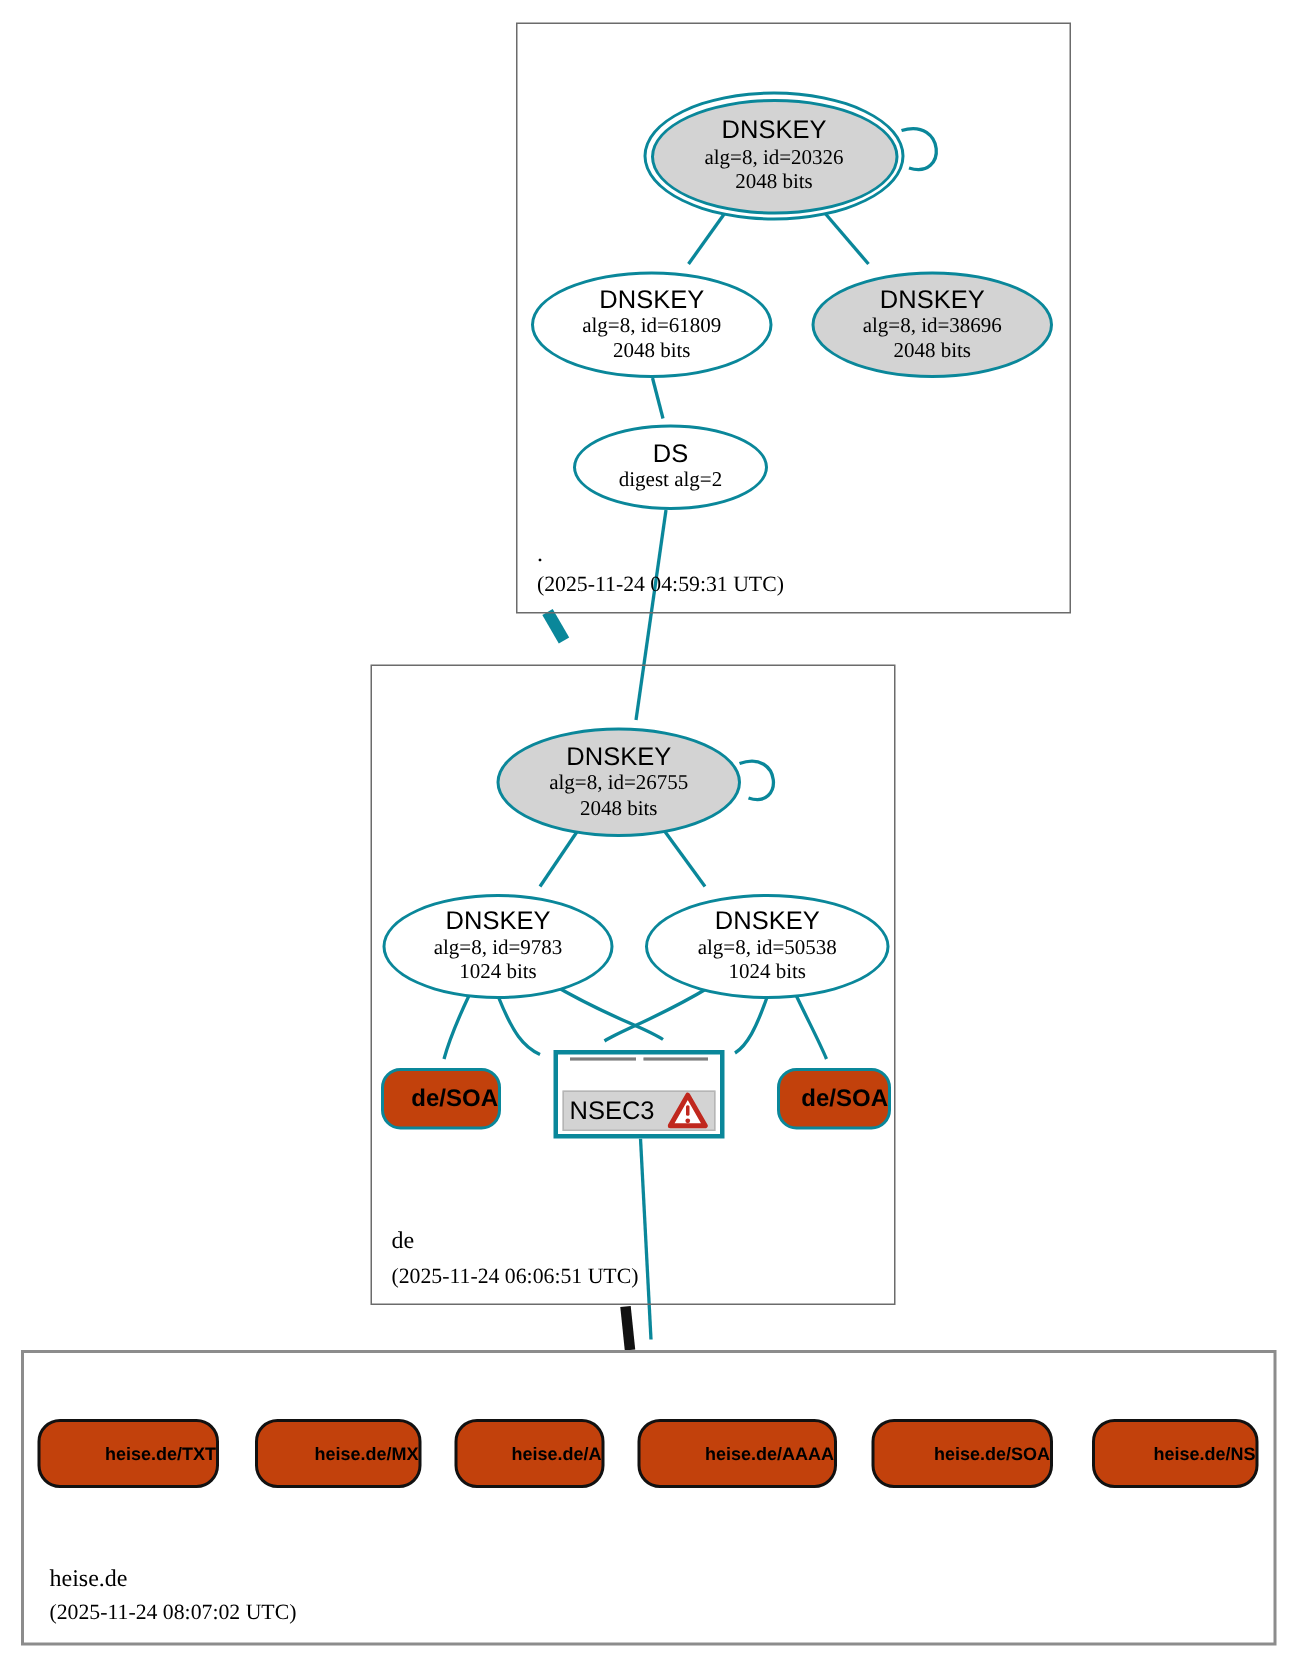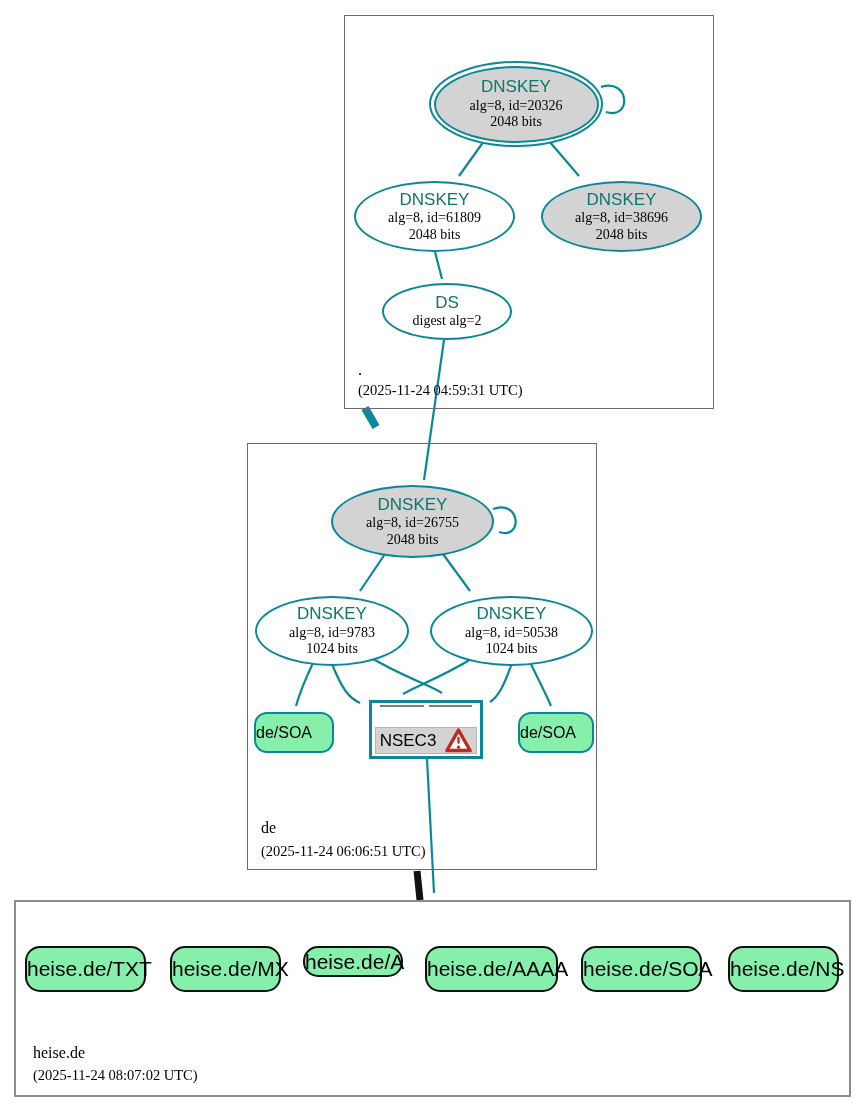--- a/index.html
+++ b/index.html
@@ -28,28 +28,28 @@
   .e-black{stroke:#111111;stroke-width:7px;}
 
   
   .ellipse{position:absolute;box-sizing:border-box;border:2.5px solid var(--teal);
            border-radius:50%;background:#ffffff;}
   .ellipse.gray{background:var(--nodegray);}
   .ellipse .ring{position:absolute;inset:2.5px;border:2.5px solid var(--teal);
                  border-radius:50%;background:var(--nodegray);}
   .etext{position:absolute;inset:0;display:flex;flex-direction:column;
          align-items:center;justify-content:center;line-height:1.18;z-index:2;}
-  .etitle{font-family:"Liberation Sans",sans-serif;font-size:17px;color:#0f766e;}
+  .etitle{font-family:"Liberation Sans",sans-serif;font-size:17px;color:#000000;}
   .esub{font-family:"Liberation Serif",serif;font-size:14px;color:#000;}
 
   
   .rrset{position:absolute;box-sizing:border-box;border:2.2px solid var(--teal);
-         border-radius:13px;background:#86efac;display:flex;align-items:center;
-         justify-content:flex-start;font-size:16px;color:#000;}
-  .rrset.black{border:2.4px solid #111111;border-radius:15px;font-size:21px;}
+         border-radius:13px;background:#c2410c;display:flex;align-items:center;
+         justify-content:flex-end;font-size:16px;color:#000;font-weight:bold;}
+  .rrset.black{border:2.4px solid #111111;border-radius:15px;font-size:12px;}
 
   
   .nsec3{position:absolute;left:369px;top:700px;width:114px;height:59px;
          box-sizing:border-box;border:3.5px solid var(--teal);background:#ffffff;
          padding:2px 3px;display:flex;flex-direction:column;}
   .nsec3-cells{display:flex;gap:5px;height:11px;margin:0 5px;}
   .nsec3-cell{flex:1;background:var(--nodegray);border:1.2px solid #7d7d7d;box-sizing:border-box;}
   .nsec3-body{flex:1;margin-top:20px;background:var(--nodegray);border:1px solid #b5b5b5;
               display:flex;align-items:center;justify-content:center;gap:9px;
               font-size:17px;color:#000;}
@@ -190,21 +190,21 @@
   <div class="rrset" style="left:518px;top:712px;width:76px;height:41px;">
     <span>de/SOA</span>
   </div>
 
   <div class="rrset black" style="left:25px;top:946px;width:121px;height:46px;">
     <span>heise.de/TXT</span>
   </div>
   <div class="rrset black" style="left:170px;top:946px;width:111px;height:46px;">
     <span>heise.de/MX</span>
   </div>
-  <div class="rrset black" style="left:303px;top:946px;width:100px;height:31px;">
+  <div class="rrset black" style="left:303px;top:946px;width:100px;height:46px;">
     <span>heise.de/A</span>
   </div>
   <div class="rrset black" style="left:425px;top:946px;width:133px;height:46px;">
     <span>heise.de/AAAA</span>
   </div>
   <div class="rrset black" style="left:581px;top:946px;width:121px;height:46px;">
     <span>heise.de/SOA</span>
   </div>
   <div class="rrset black" style="left:728px;top:946px;width:111px;height:46px;">
     <span>heise.de/NS</span>

